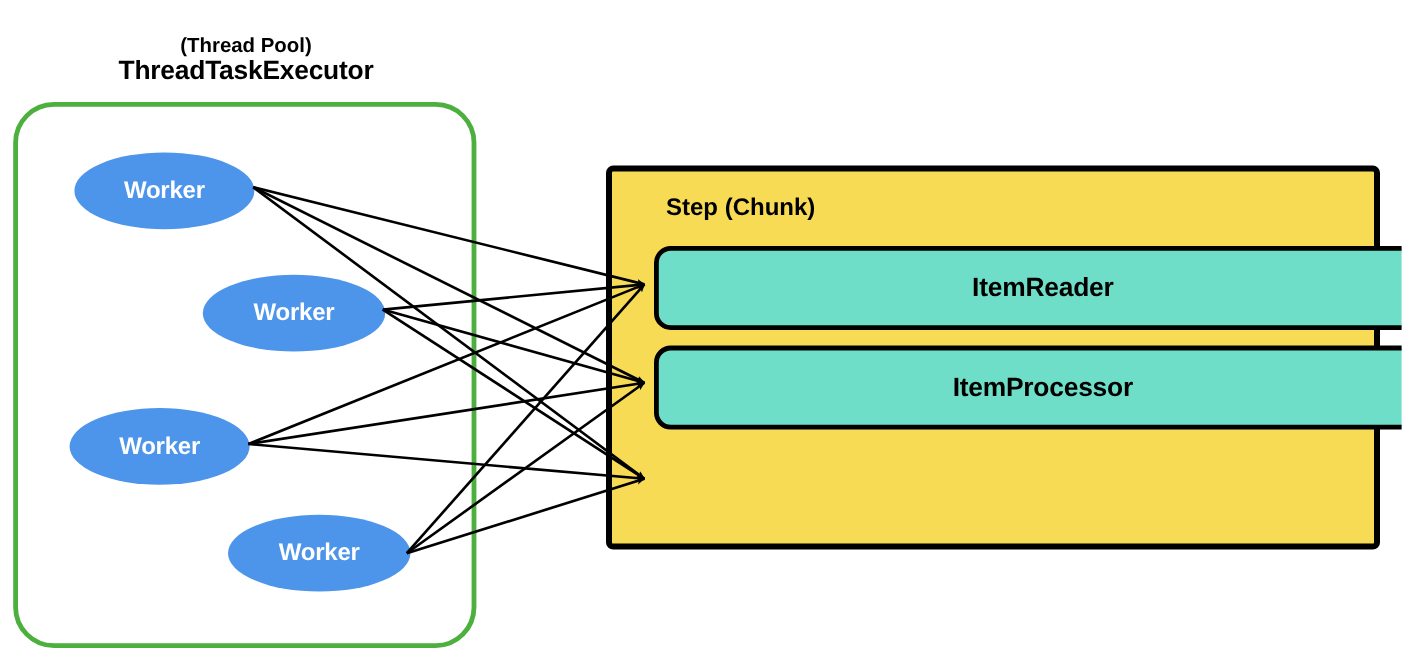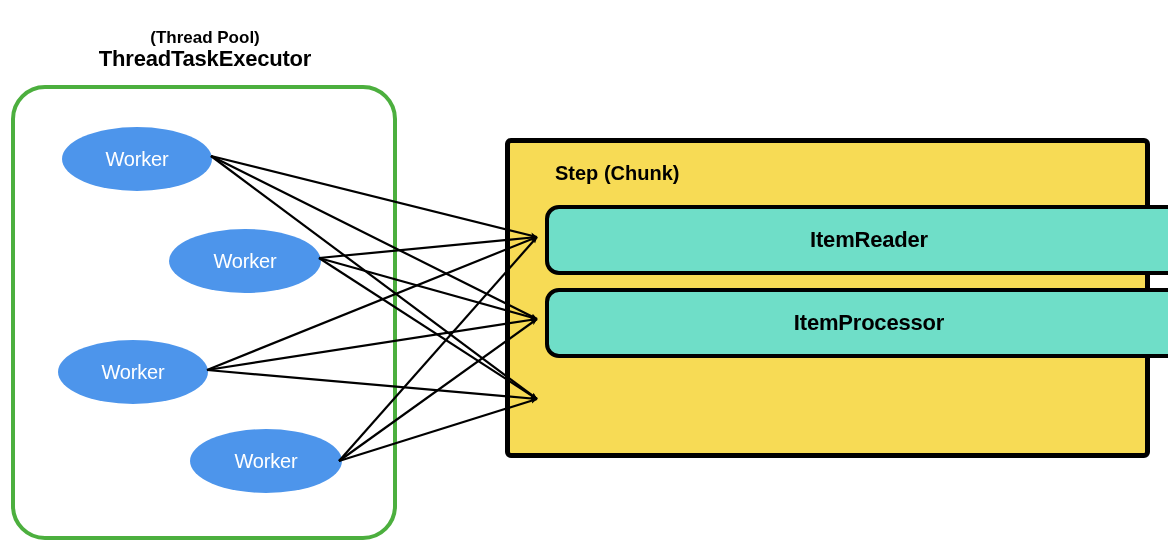--- a/index.html
+++ b/index.html
@@ -62,21 +62,21 @@
   
   .worker {
     position: absolute;
     background: #4D95EB;
     border-radius: 50%;
     display: flex;
     align-items: center;
     justify-content: center;
     color: #ffffff;
     font-size: 20px;
-    font-weight: normal;
+    font-weight: bold;
     letter-spacing: -0.2px;
     white-space: nowrap;
     z-index: 4;
   }
 
   
   .step-box {
     position: absolute;
     left: 505px;
     top: 138px;

